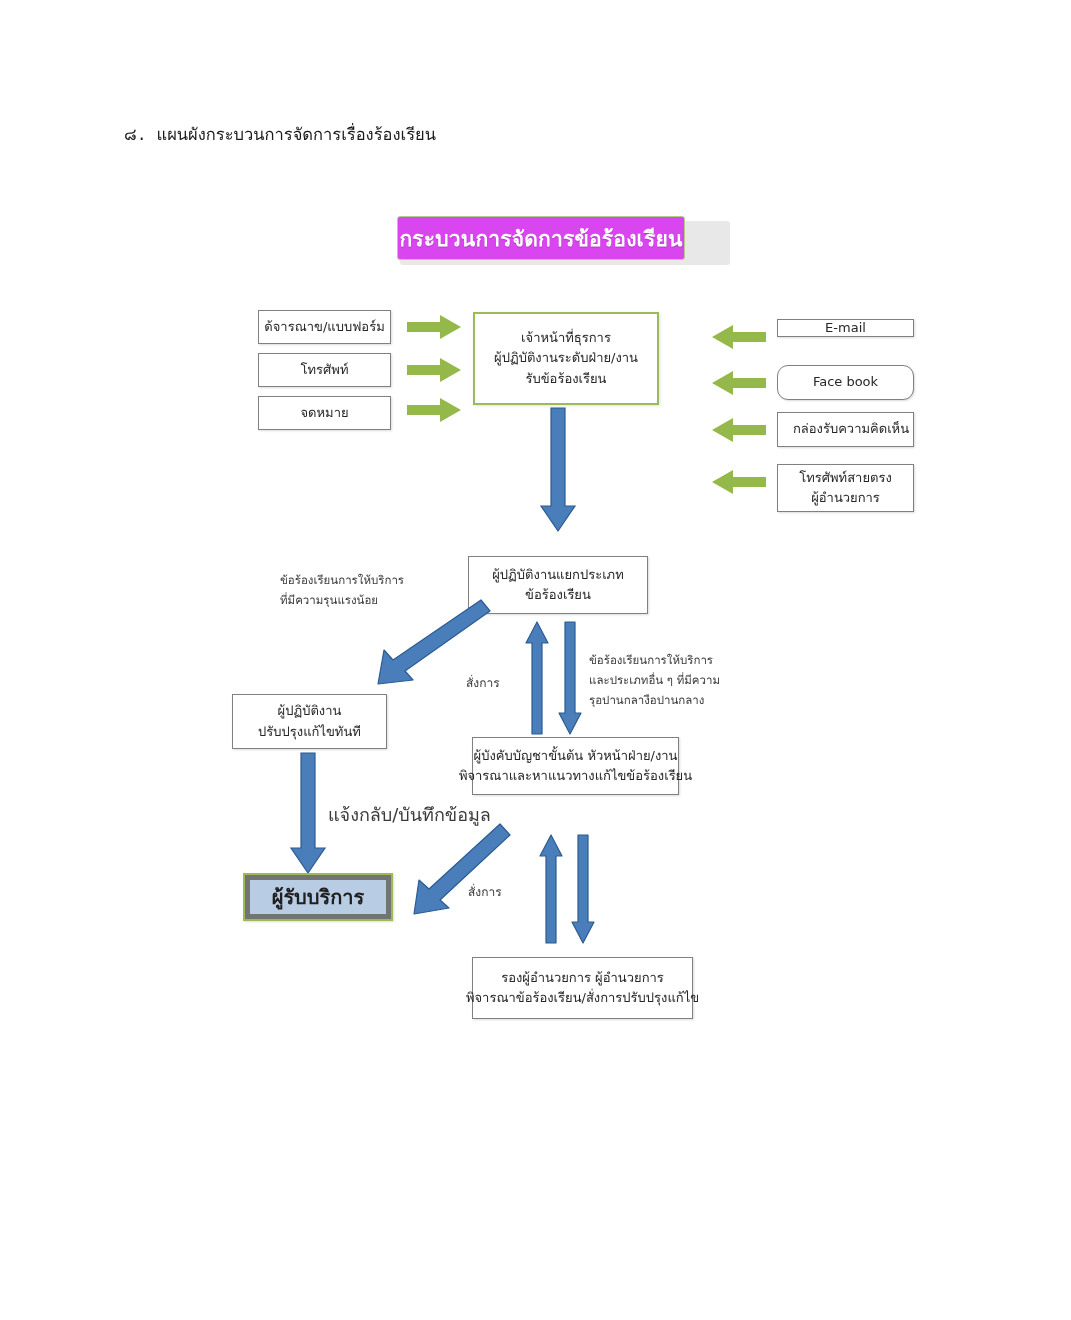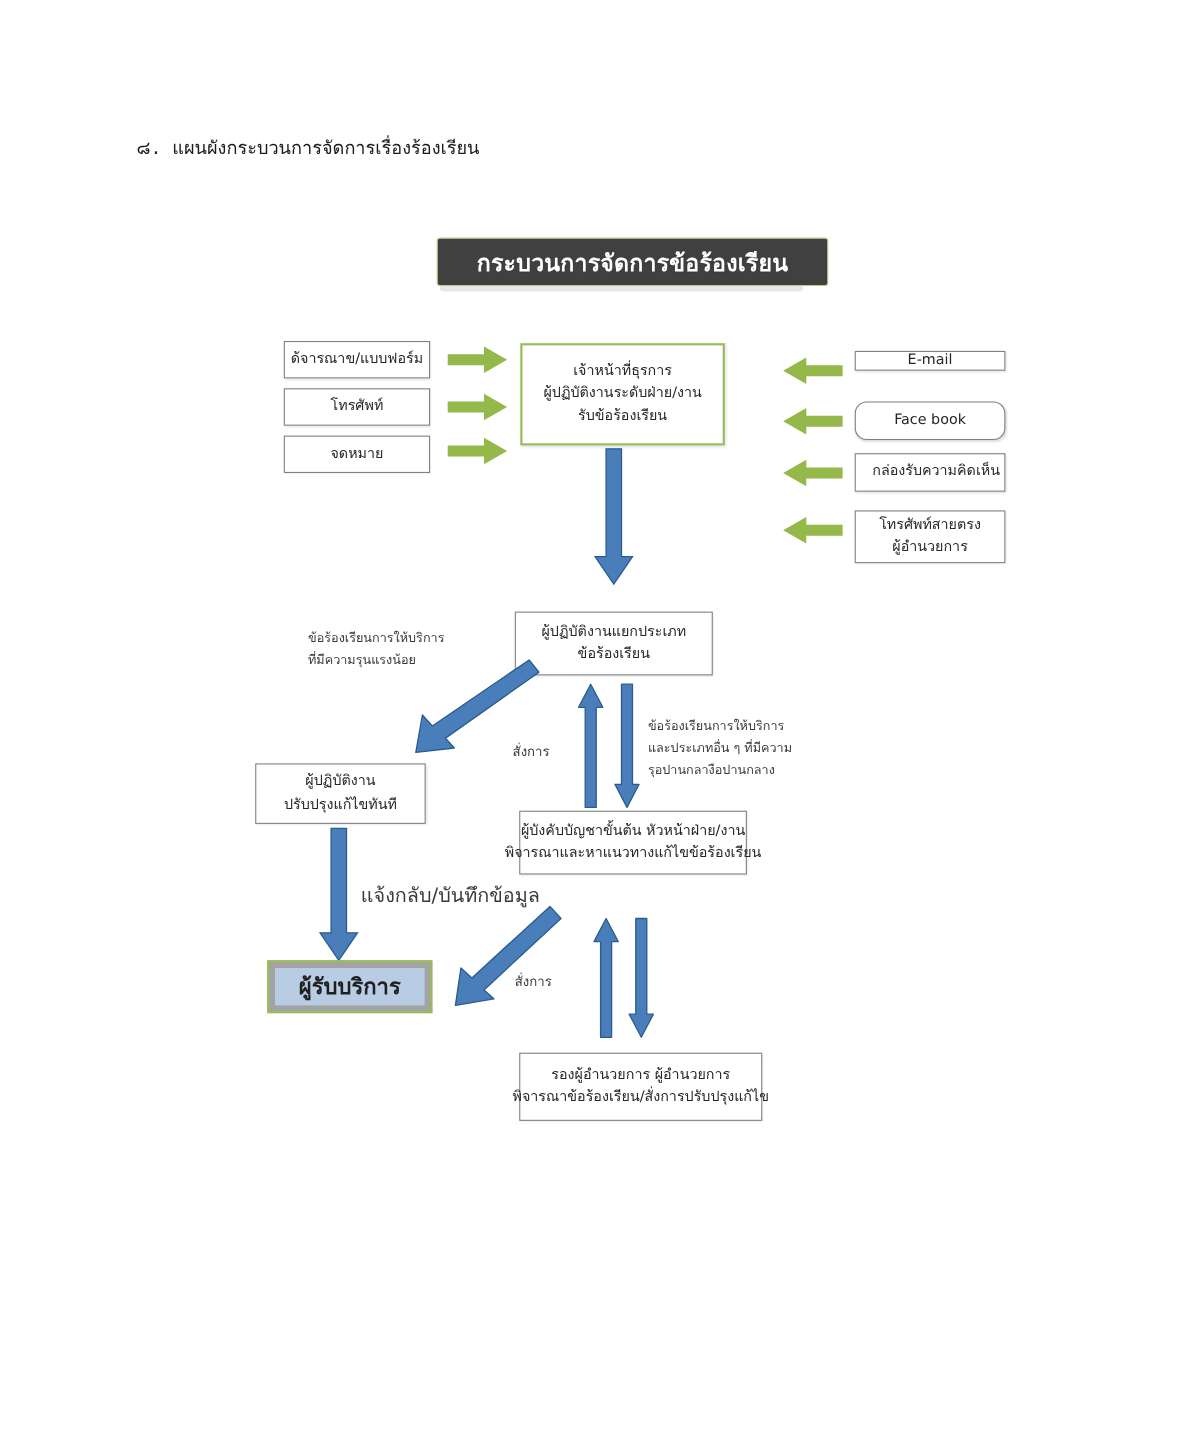--- a/index.html
+++ b/index.html
@@ -42,24 +42,24 @@
     top: 5px;
     width: 330px;
     height: 44px;
     background: #e8e8e8;
     border-radius: 3px;
   }
   .banner {
     position: absolute;
     left: 0;
     top: 0;
-    width: 356px;
+    width: 288px;
     height: 44px;
     box-sizing: border-box;
-    background: #404040;
+    background: #d946ef;
     border: 1px solid #b7cc8b;
     border-radius: 3px;
     display: flex;
     align-items: center;
     justify-content: center;
     color: #ffffff;
     font-size: 21px;
     font-weight: bold;
     letter-spacing: 0.2px;
     text-shadow: 0 1px 1px rgba(0,0,0,0.18);
@@ -84,21 +84,21 @@
   }
   .box.green {
     border: 2px solid #9bbb59;
     box-shadow: 1px 1px 3px rgba(0,0,0,0.12);
   }
   .box .ln { display: block; white-space: nowrap; }
 
   
   .box.receiver {
     border: 2px solid #9bbb59;
-    background: #a3a3a3;
+    background: #737373;
     padding: 5px;
   }
   .box.receiver .inner {
     width: 100%;
     height: 100%;
     background: #b8cce4;
     display: flex;
     align-items: center;
     justify-content: center;
     font-size: 20px;
@@ -196,21 +196,21 @@
     <path d="M56 7 L23 7 L23 0 L2 12 L23 24 L23 17 L56 17 Z" fill="#94b84a"></path>
   </svg>
 </div>
 
 <div class="arrow" style="left:538px; top:408px;">
   <svg width="40" height="125" viewBox="0 0 40 125">
     <path d="M13 0 L27 0 L27 98 L37 98 L20 123 L3 98 L13 98 Z" fill="#4a7ebb" stroke="#2a5b91" stroke-width="1.2"></path>
   </svg>
 </div>
 
-<div class="box" style="left:468px; top:556px; width:180px; height:58px;">
+<div class="box" style="left:468px; top:556px; width:180px; height:58px;font-family:Liberation Serif, serif;">
   <span class="ln">ผู้ปฏิบัติงานแยกประเภท</span>
   <span class="ln">ข้อร้องเรียน</span>
 </div>
 
 <div class="note" style="left:280px; top:570px;">
   <span class="ln">ข้อร้องเรียนการให้บริการ</span>
   <span class="ln">ที่มีความรุนแรงน้อย</span>
 </div>
 
 <div class="arrow" style="left:372px; top:598px;">

